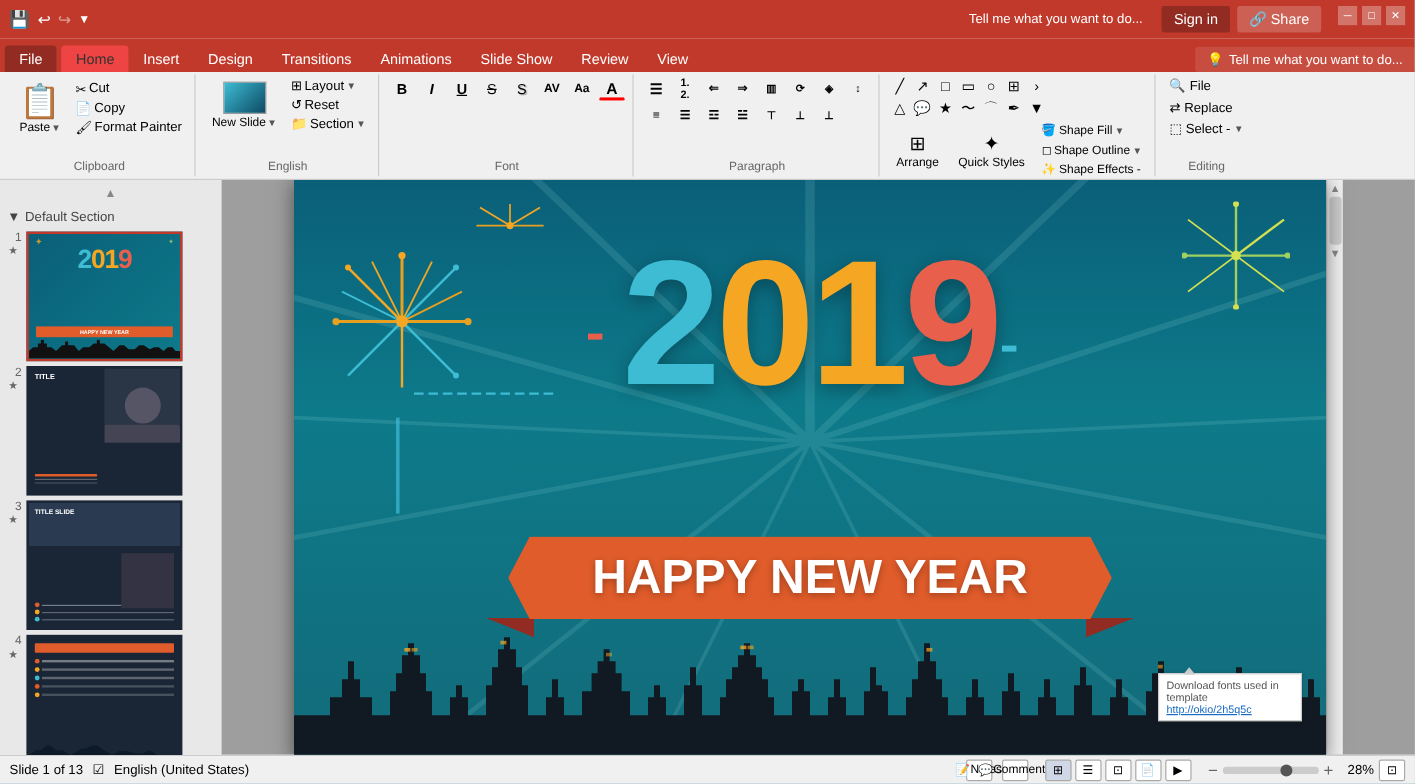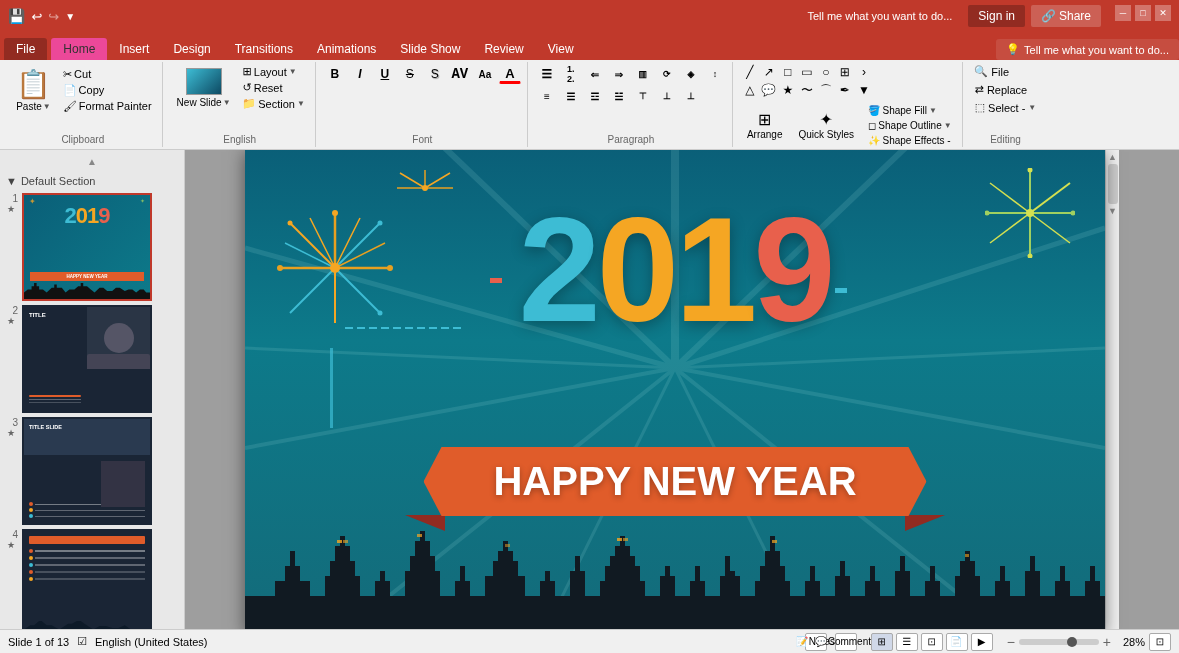--- a/index.html
+++ b/index.html
@@ -29,21 +29,21 @@
       padding-left: 4px;
     }
     .ribbon-tab {
       padding: 4px 12px;
       font-size: 12px;
       color: white;
       cursor: pointer;
       border-radius: 3px 3px 0 0;
     }
     .ribbon-tab.active {
-      background: #ec4899;
+      background: #ef4444;
       color: #333;
     }
     .ribbon-tab.file-tab { background: #922b21; margin-right: 4px; }
 
     
     #ribbon {
       height: 90px;
       background: #f0f0f0;
       border-bottom: 1px solid #ccc;
       display: flex;
@@ -404,21 +404,21 @@
   </div>
 
   <div class="ribbon-group">
     <div class="font-area">
       <div class="font-row">
         <div class="format-btn" style="font-weight:900;">B</div>
         <div class="format-btn" style="font-style:italic;">I</div>
         <div class="format-btn" style="text-decoration:underline;">U</div>
         <div class="format-btn" style="text-decoration:line-through;font-weight:normal;">S</div>
         <div class="format-btn" style="font-weight:normal;text-shadow:1px 1px 1px #999;">S</div>
-        <div class="format-btn" style="font-size:14px;font-family:Liberation Mono, monospace;">AV</div>
+        <div class="format-btn" style="font-size:10px;">AV</div>
         <div class="format-btn" style="font-size:10px;">Aa</div>
         <div class="format-btn" style="border-bottom:3px solid red;font-size:13px;">A</div>
       </div>
     </div>
     <div class="ribbon-group-label">Font</div>
   </div>
 
   <div class="ribbon-group">
     <div class="para-area">
       <div class="para-row">
@@ -771,20 +771,26 @@
         <rect x="92" y="24" width="5" height="3" fill="#f5a623" opacity="0.8"></rect>
         <rect x="98" y="24" width="5" height="3" fill="#f5a623" opacity="0.6"></rect>
         <rect x="172" y="18" width="5" height="3" fill="#f5a623" opacity="0.7"></rect>
         <rect x="260" y="28" width="5" height="3" fill="#f5a623" opacity="0.5"></rect>
         <rect x="372" y="22" width="5" height="3" fill="#f5a623" opacity="0.8"></rect>
         <rect x="378" y="22" width="5" height="3" fill="#f5a623" opacity="0.6"></rect>
         <rect x="527" y="24" width="5" height="3" fill="#f5a623" opacity="0.7"></rect>
         <rect x="720" y="38" width="4" height="3" fill="#f5a623" opacity="0.6"></rect>
       </svg>
 
+      <div class="tooltip-box">
+        <div>Download fonts used in template</div>
+        <div class="tooltip-link">http://okio/2h5q5c</div>
+
+        <div style="position:absolute;top:-6px;left:20px;width:0;height:0;border-left:5px solid transparent;border-right:5px solid transparent;border-bottom:6px solid #ccc;"></div>
+      </div>
 
       <div style="position:absolute;top:200px;left:85px;width:3px;height:80px;background:#3dbcd4;z-index:7;opacity:0.7;"></div>
 
     </div>
 
     <div style="width:14px;background:#f0f0f0;border-left:1px solid #ccc;display:flex;flex-direction:column;align-items:center;padding:2px 0;gap:2px;align-self:stretch;">
       <div style="font-size:9px;color:#888;cursor:pointer;">▲</div>
       <div style="flex:1;width:10px;background:#ccc;border-radius:3px;max-height:40px;"></div>
       <div style="font-size:9px;color:#888;cursor:pointer;">▼</div>
     </div>

